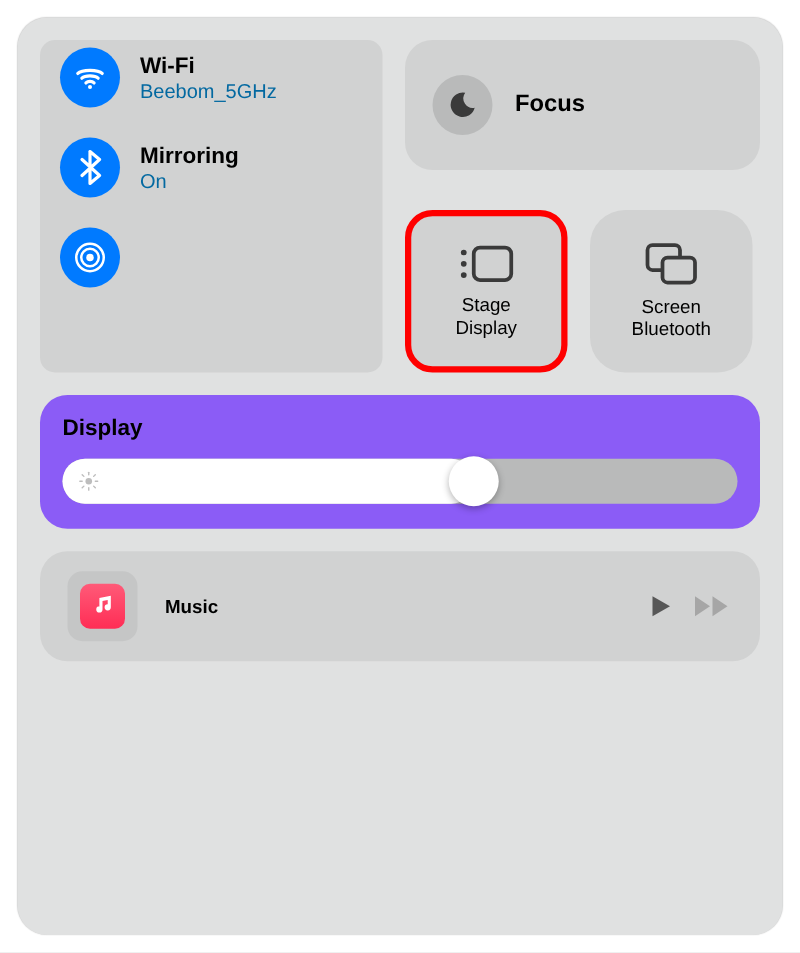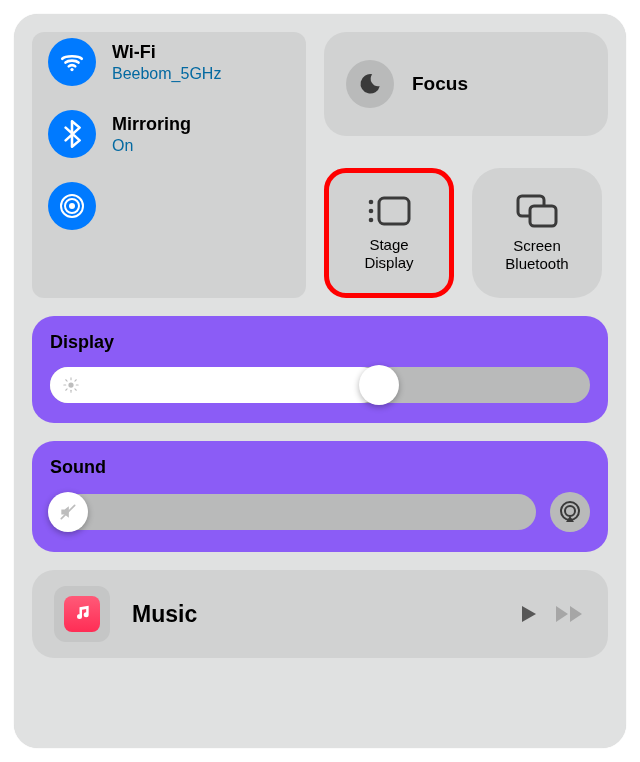--- a/index.html
+++ b/index.html
@@ -191,21 +191,21 @@
     margin-right: 22px;
   }
   .app-icon-inner {
     width: 36px;
     height: 36px;
     border-radius: 8px;
     background: linear-gradient(180deg,#ff5a78 0%, #ff2d55 100%);
     display:flex;align-items:center;justify-content:center;
   }
   .music-title {
-    font-size: 23px;
+    font-size: 15px;
     font-weight: 600;
     flex: 1;
   }
   .media-controls {
     display:flex;
     align-items:center;
     gap: 14px;
   }
   .play-btn, .fwd-btn { cursor:pointer; }
 
@@ -316,44 +316,20 @@
               <line x1="5" y1="19" x2="6.8" y2="17.2"></line>
               <line x1="17.2" y1="6.8" x2="19" y2="5"></line>
             </g>
           </svg>
         </div>
         <div class="slider-thumb" style="left:calc(61% - 20px);"></div>
       </div>
     </div>
   </div>
 
-  <div class="slider-card">
-    <div class="sect-title">Sound</div>
-    <div class="slider-row">
-      <div class="slider-track" style="position:relative;">
-        <div class="slider-thumb" style="left:-2px; display:flex;align-items:center;justify-content:center;">
-          <span>
-            <svg width="20" height="20" viewBox="0 0 24 24" fill="none">
-              <path d="M4 9 L8 9 L13 5 L13 19 L8 15 L4 15 Z" fill="#bdbdbd"></path>
-              <line x1="4" y1="20" x2="20" y2="4" stroke="#bdbdbd" stroke-width="2" stroke-linecap="round"></line>
-            </svg>
-          </span>
-        </div>
-      </div>
-      <div class="airplay-btn">
-        <span>
-          <svg width="24" height="24" viewBox="0 0 24 24" fill="none">
-            <circle cx="12" cy="11" r="9" stroke="#3a3a3a" stroke-width="2" fill="none"></circle>
-            <circle cx="12" cy="11" r="5" stroke="#3a3a3a" stroke-width="2" fill="none"></circle>
-            <path d="M8 22 L12 16 L16 22 Z" fill="#3a3a3a"></path>
-          </svg>
-        </span>
-      </div>
-    </div>
-  </div>
 
   <div class="music-card">
     <div class="app-icon">
       <div class="app-icon-inner">
         <svg width="20" height="20" viewBox="0 0 24 24" fill="#fff">
           <path d="M9 18 A3 3 0 1 1 9 12 A3 3 0 0 1 9 18 Z M9 15 L9 4 L20 2 L20 13 A3 3 0 1 1 17 10 L17 6 L12 7 L12 15" fill="#fff"></path>
         </svg>
       </div>
     </div>
     <div class="music-title">Music</div>

